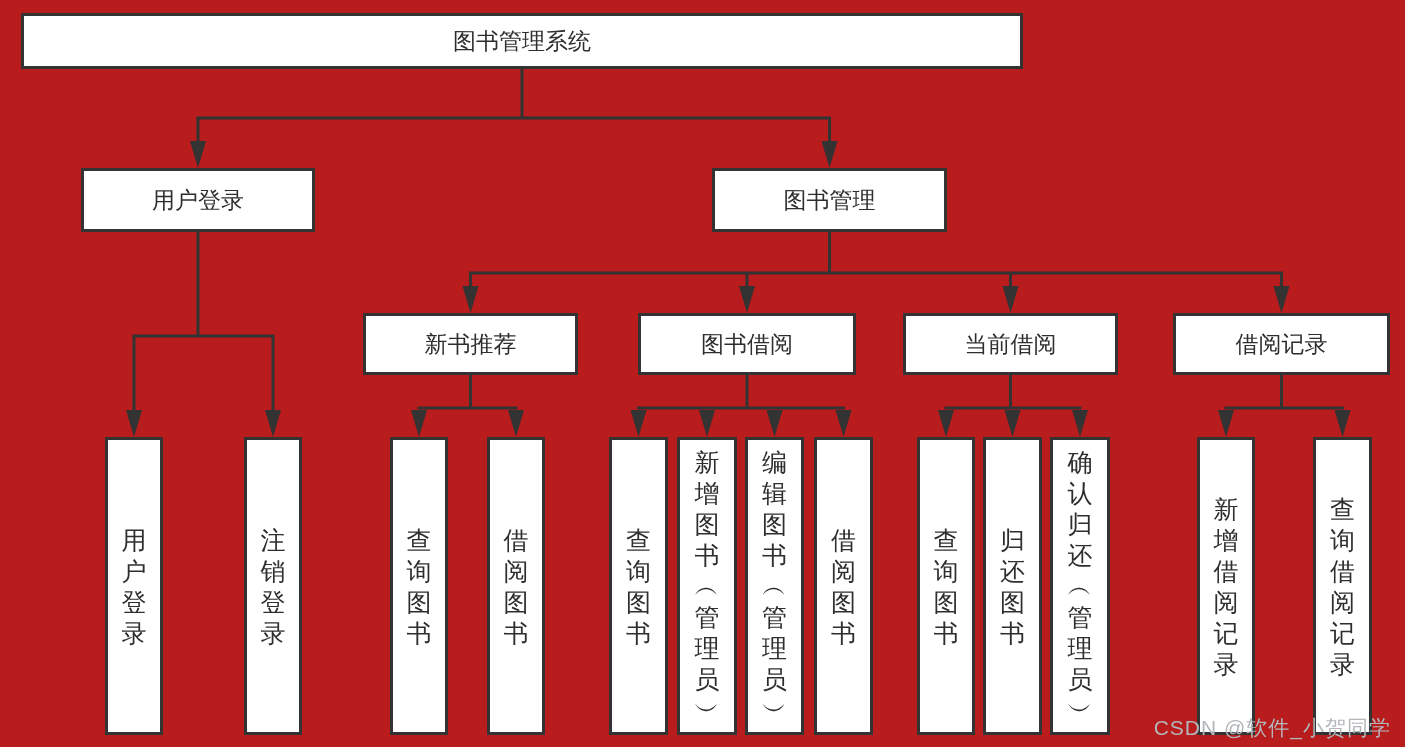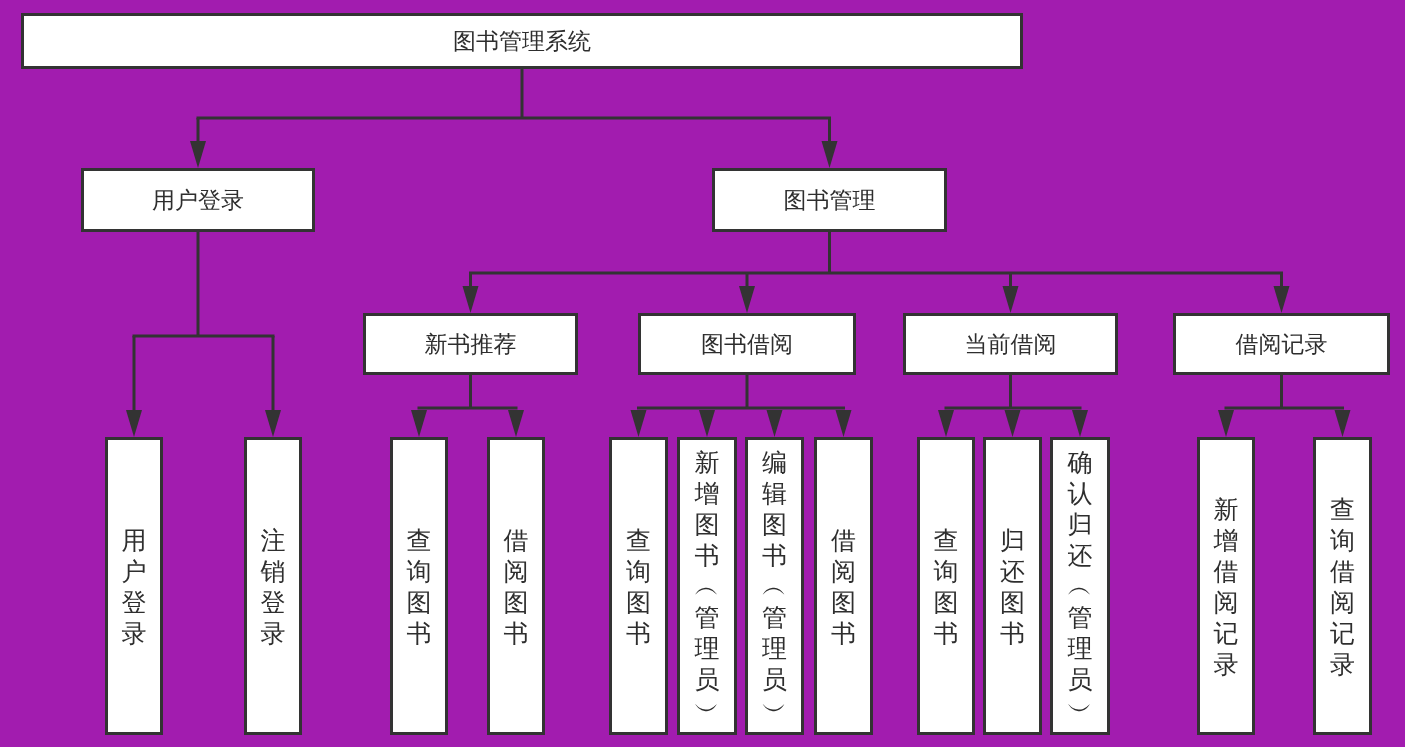--- a/index.html
+++ b/index.html
@@ -4,21 +4,21 @@
 <style>
   html, body {
     margin: 0;
     padding: 0;
     background: #ffffff;
   }
   .stage {
     position: relative;
     width: 1405px;
     height: 747px;
-    background: #a21caf;
+    background: #b91c1c;
     overflow: hidden;
     font-family: "Liberation Sans", "DejaVu Sans", sans-serif;
   }
   .stage svg {
     position: absolute;
     top: 0;
     left: 0;
   }
   .stage svg text {
     font-family: "Liberation Sans", "DejaVu Sans", sans-serif;
@@ -169,13 +169,14 @@
       </g>
       <g>
         <rect x="1198.5" y="438.5" width="55" height="295" fill="#ffffff" stroke="#333333" stroke-width="3"></rect>
         <text text-anchor="middle" fill="#2e2e2e" font-size="25"><tspan x="1226" y="508.5" dominant-baseline="central">新</tspan><tspan x="1226" y="539.5" dominant-baseline="central">增</tspan><tspan x="1226" y="570.5" dominant-baseline="central">借</tspan><tspan x="1226" y="601.5" dominant-baseline="central">阅</tspan><tspan x="1226" y="632.5" dominant-baseline="central">记</tspan><tspan x="1226" y="663.5" dominant-baseline="central">录</tspan></text>
       </g>
       <g>
         <rect x="1314.5" y="438.5" width="56" height="295" fill="#ffffff" stroke="#333333" stroke-width="3"></rect>
         <text text-anchor="middle" fill="#2e2e2e" font-size="25"><tspan x="1342.5" y="508.5" dominant-baseline="central">查</tspan><tspan x="1342.5" y="539.5" dominant-baseline="central">询</tspan><tspan x="1342.5" y="570.5" dominant-baseline="central">借</tspan><tspan x="1342.5" y="601.5" dominant-baseline="central">阅</tspan><tspan x="1342.5" y="632.5" dominant-baseline="central">记</tspan><tspan x="1342.5" y="663.5" dominant-baseline="central">录</tspan></text>
       </g>
     </svg>
+  <div class="watermark">CSDN @软件_小贺同学</div>
 </div>
 
 </body></html>

